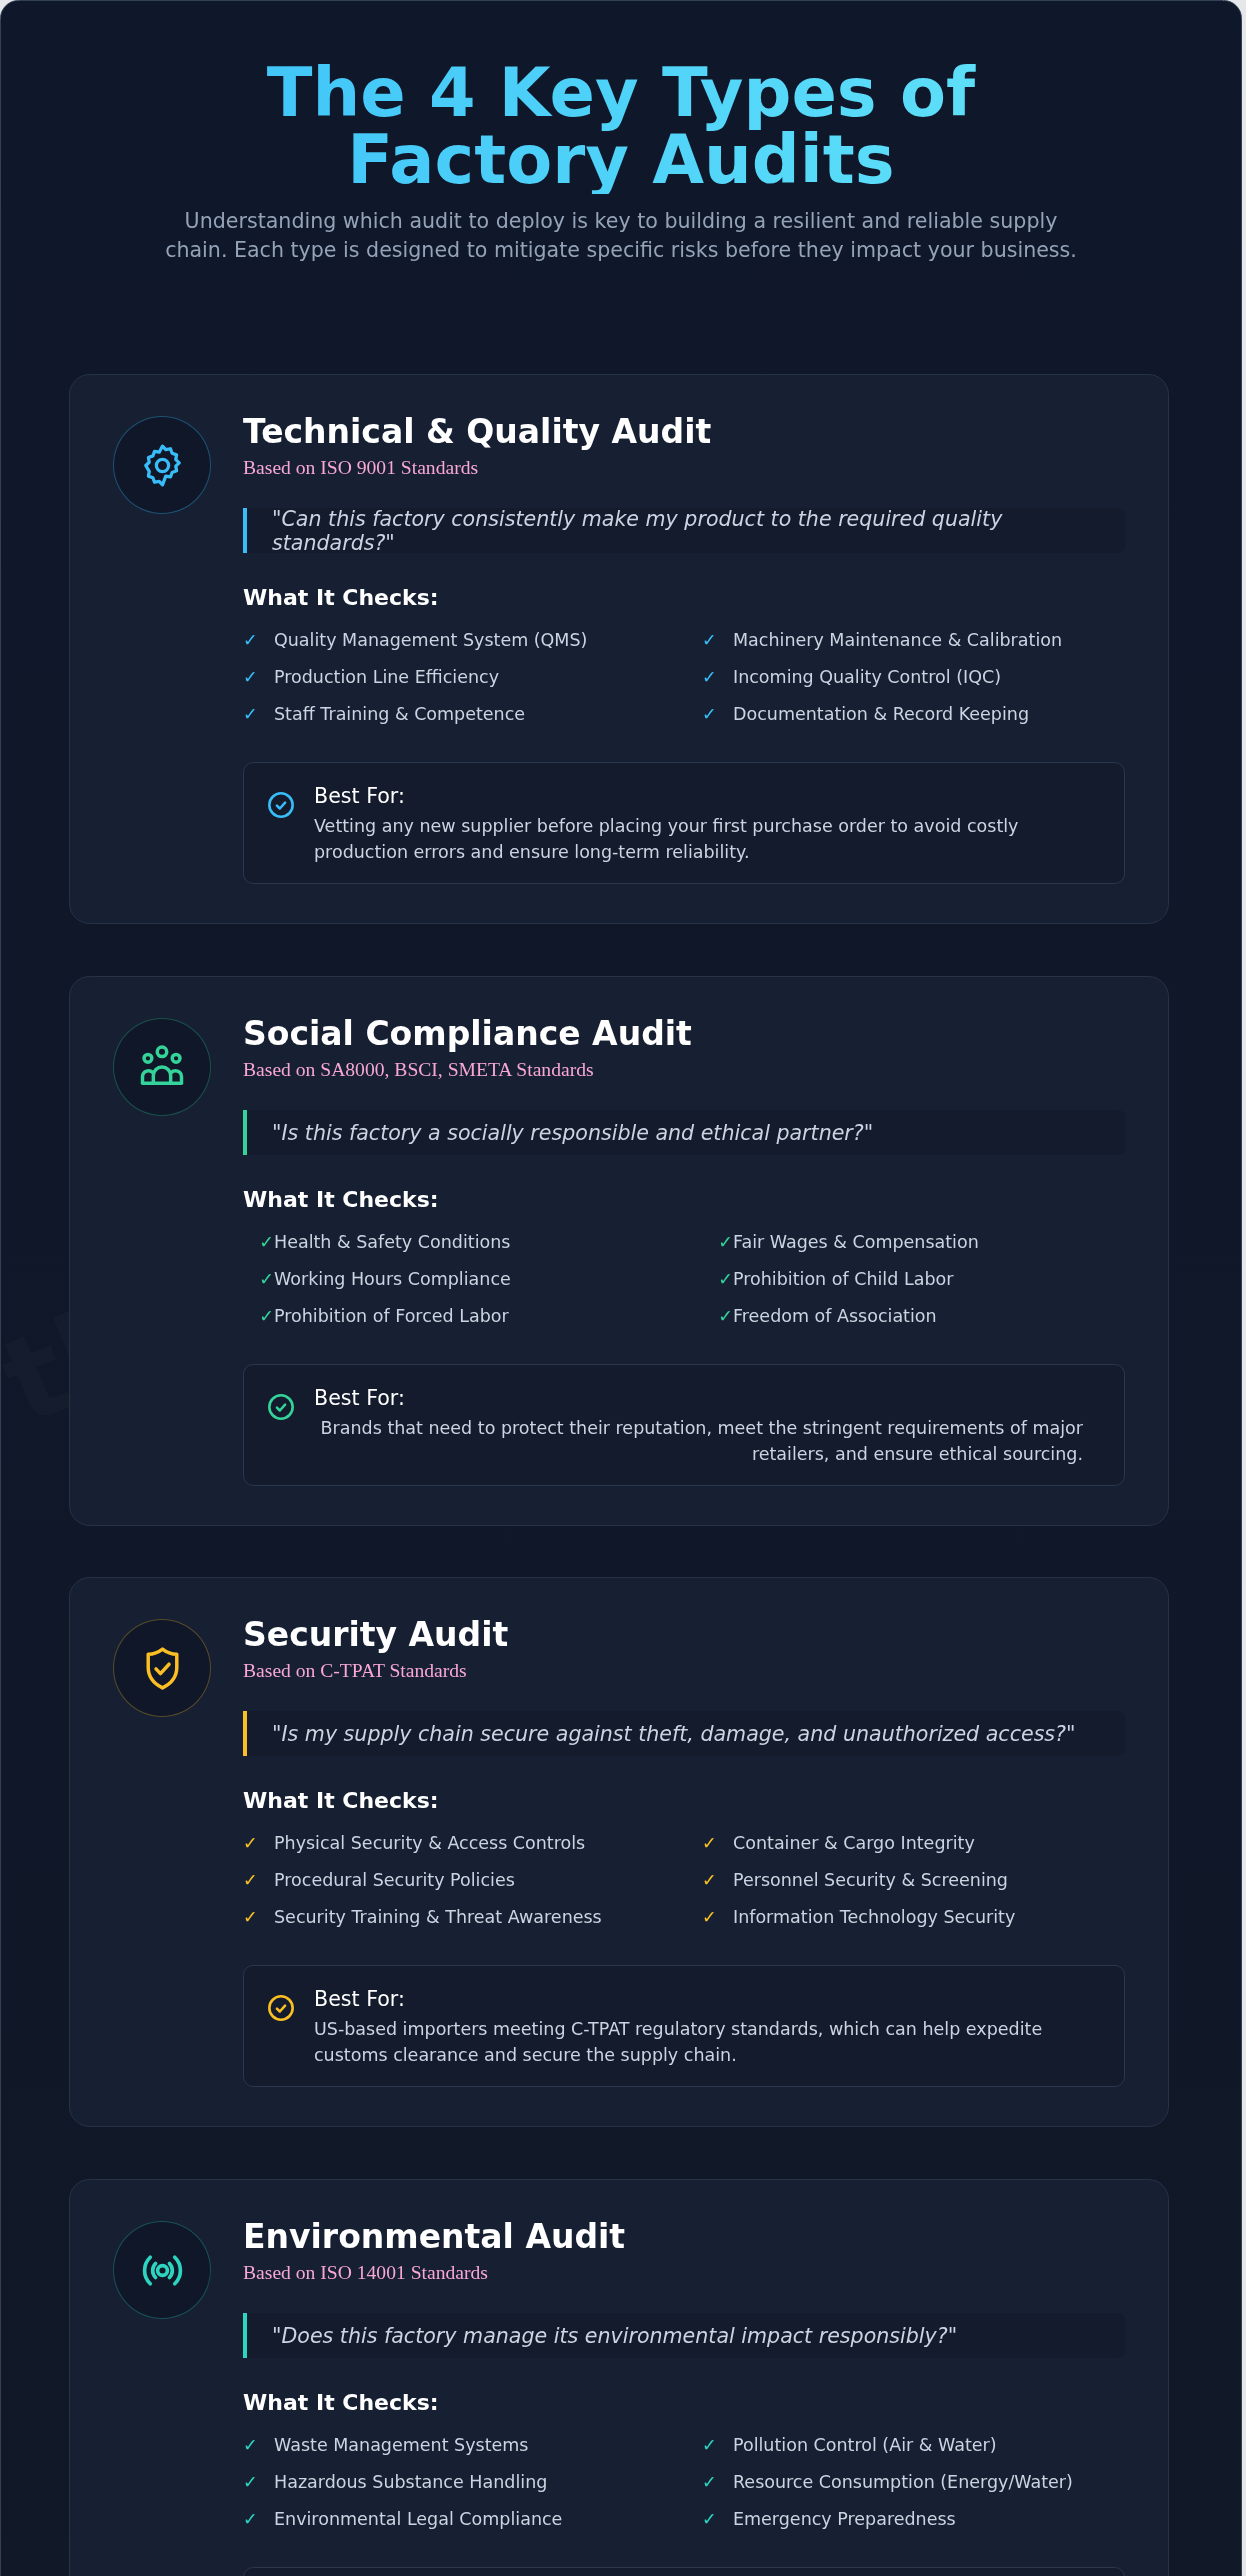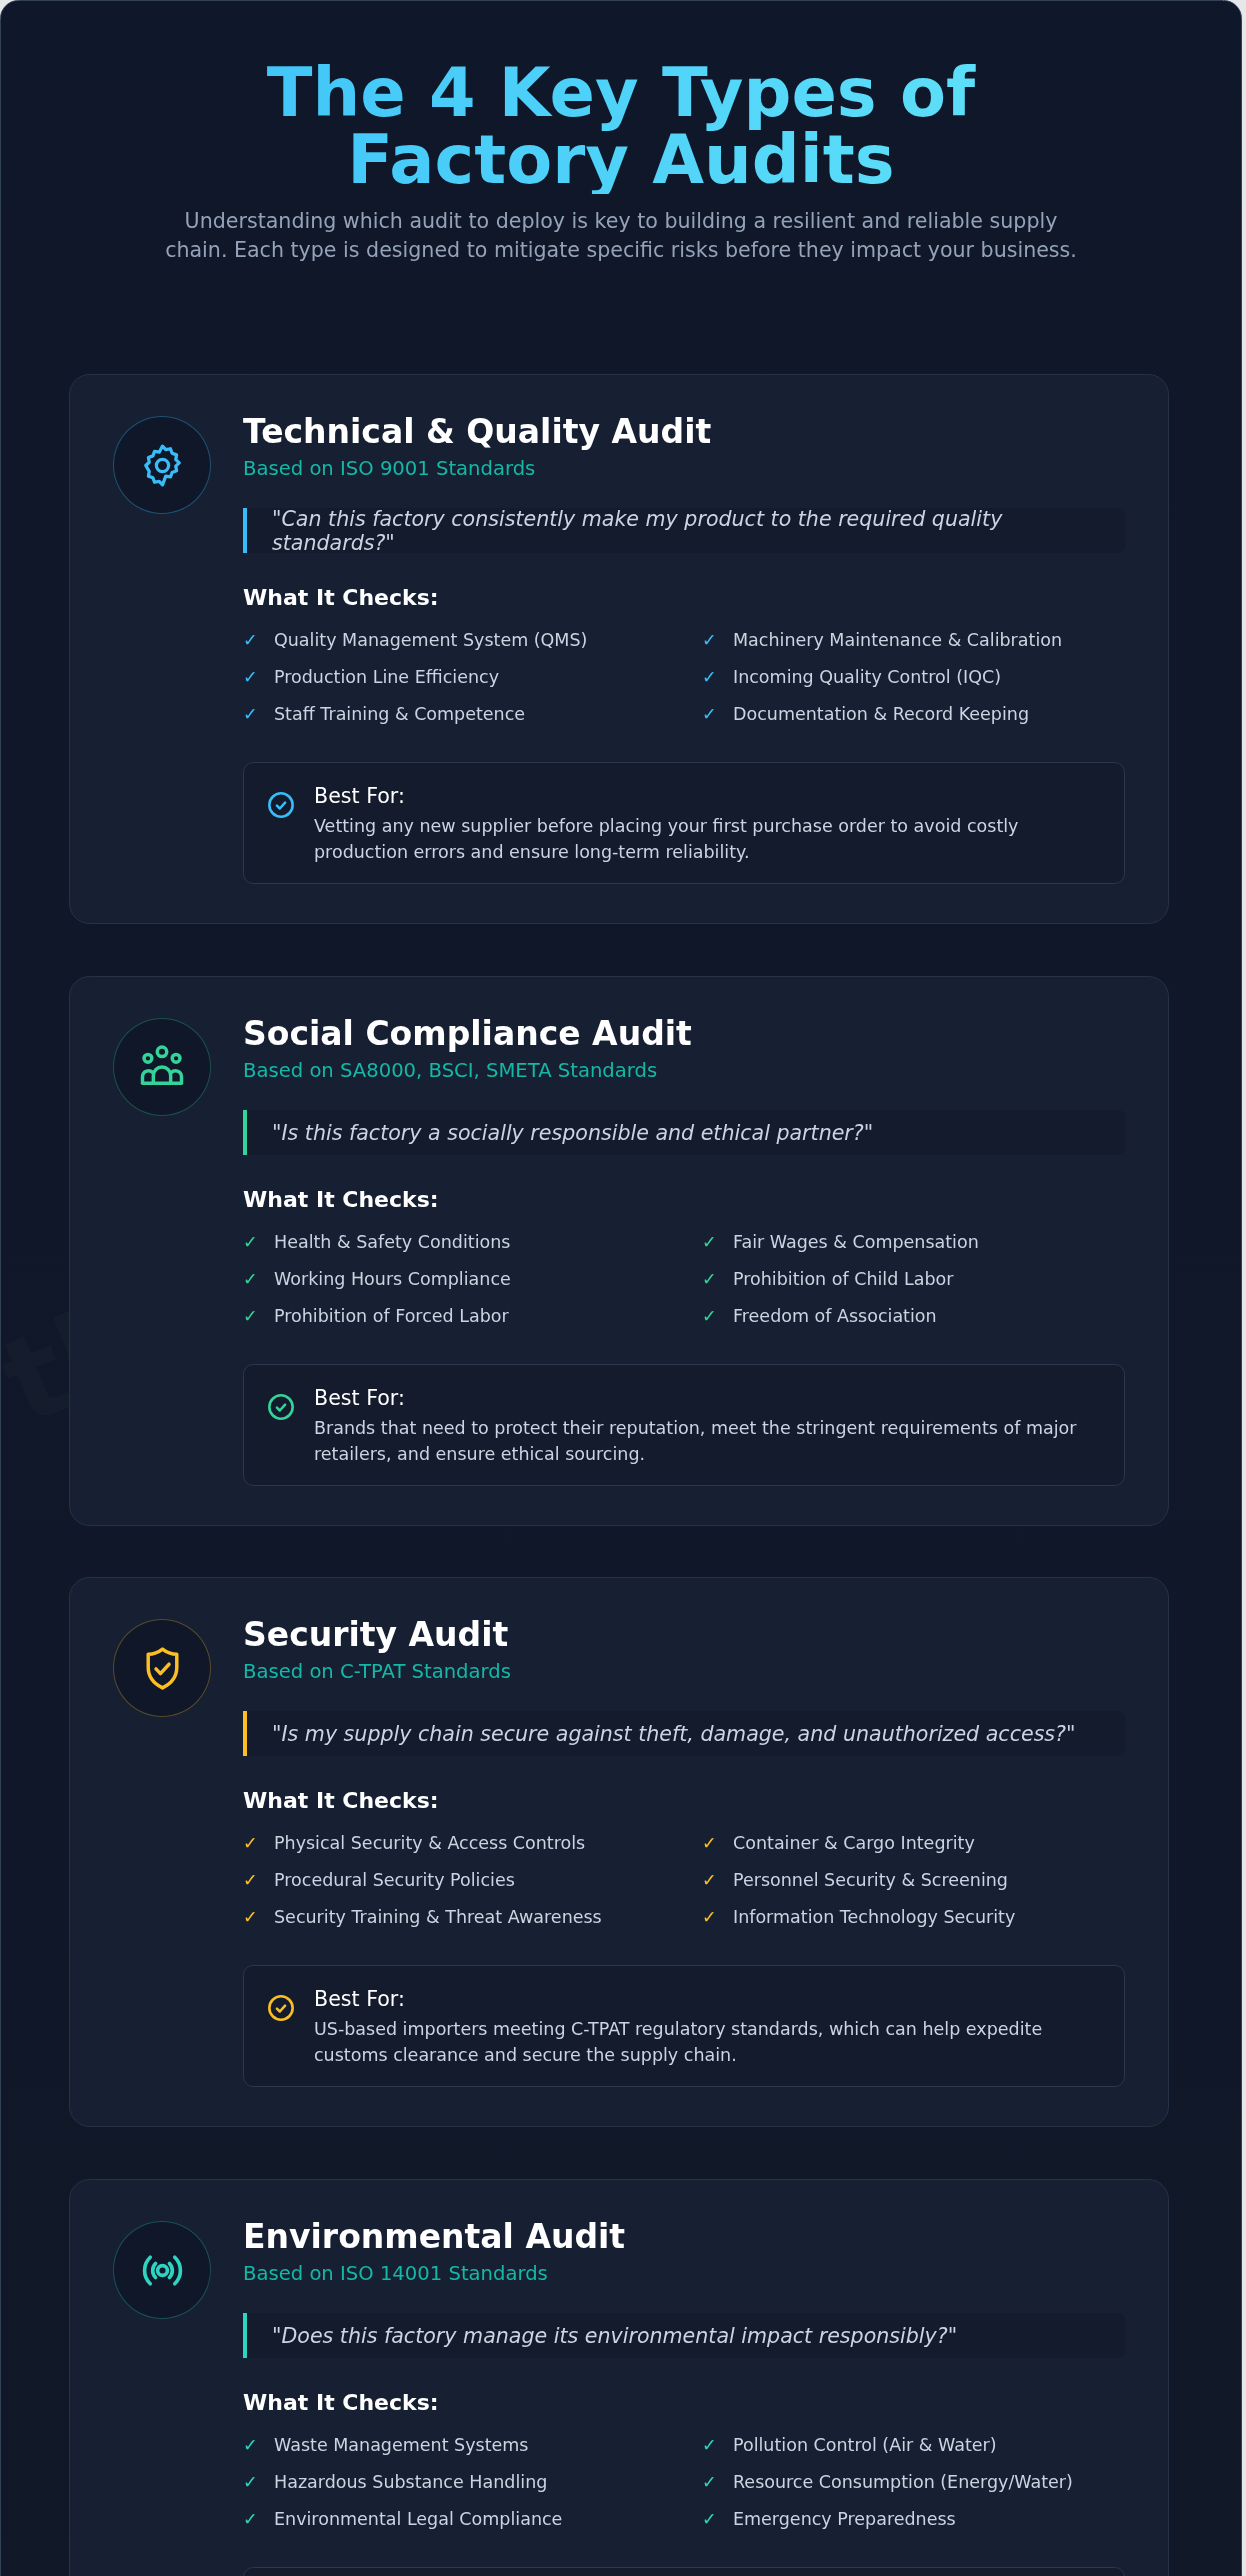--- a/index.html
+++ b/index.html
@@ -57,21 +57,21 @@
     border: 1.5px solid;
     box-sizing: border-box;
     display: flex; align-items: center; justify-content: center;
   }
   .card-title {
     position: absolute; left: 173px; top: 37px;
     color: #ffffff; font-size: 33px; font-weight: bold;
   }
   .card-sub {
     position: absolute; left: 173px; top: 82px;
-    color: #14b8a6; font-size: 19.6px;
+    color: #f9a8d4; font-size: 19.6px; font-family: Liberation Serif, serif;
   }
   .quote {
     position: absolute; left: 173px; right: 43px; top: 133px;
     height: 45px;
     background: #131b2c;
     border-radius: 0 7.2px 7.2px 0;
     border-left: 4.1px solid;
     display: flex; align-items: center;
     padding-left: 25px; box-sizing: border-box;
     font-style: italic; font-size: 20.6px; color: #cbd5e1;
@@ -164,21 +164,21 @@
     <div class="bestfor">
       <svg class="bestfor-icon" viewBox="0 0 24 24" fill="none" stroke="#38bdf8" stroke-width="2.2" stroke-linecap="round" stroke-linejoin="round">
         <circle cx="12" cy="12" r="10"></circle>
           <path d="M8.5 12.5l2.5 2.5 4.5-5"></path>
       </svg>
       <div class="bestfor-title">Best For:</div>
       <div class="bestfor-text">Vetting any new supplier before placing your first purchase order to avoid costly production errors and ensure long-term reliability.</div>
     </div>
   </section>
 
-  <section class="card" style="top:934px;height:550px;">
+  <section class="card" style="top:934px;height:550px;text-align:right;">
     <div class="icon-circle" style="border-color:rgba(52,211,153,0.3);">
       <svg width="52" height="52" viewBox="0 0 24 24" fill="none" stroke="#34d399" stroke-width="1.6" stroke-linecap="round" stroke-linejoin="round">
         <circle cx="12" cy="5" r="2.2"></circle>
         <circle cx="5.5" cy="8" r="1.8"></circle>
         <circle cx="18.5" cy="8" r="1.8"></circle>
         <path d="M8 19v-3a4 4 0 0 1 8 0v3"></path>
         <path d="M3 19v-2.5a2.8 2.8 0 0 1 5-1.7"></path>
         <path d="M21 19v-2.5a2.8 2.8 0 0 0-5-1.7"></path>
         <path d="M3 19.5h18"></path>
       </svg>

